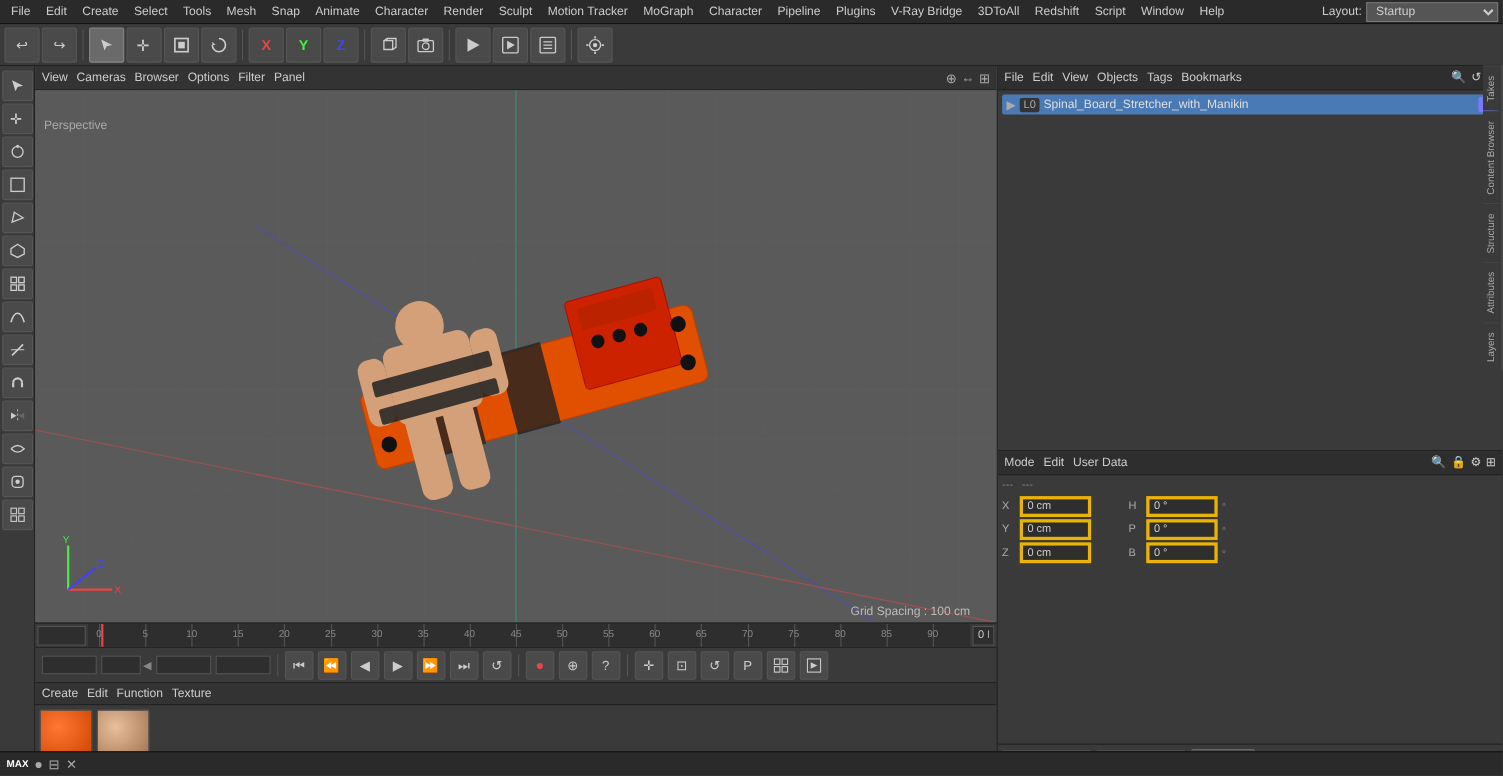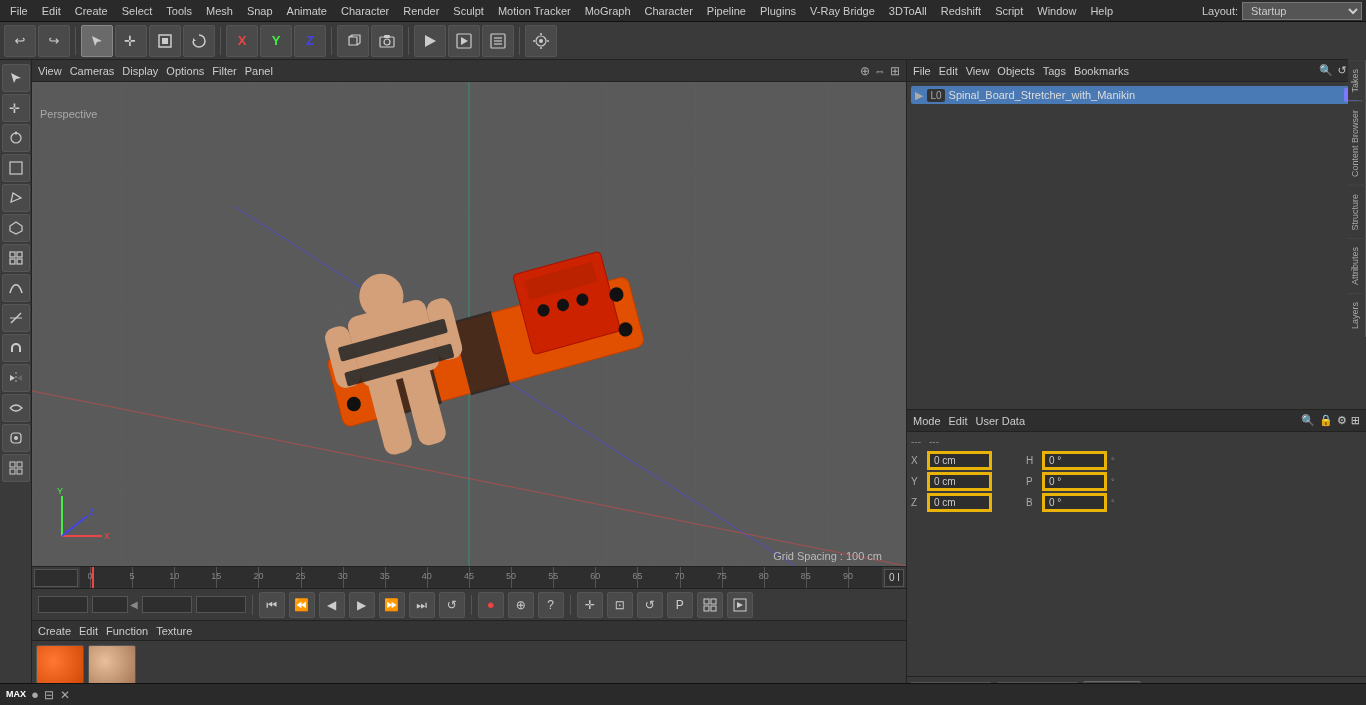--- a/index.html
+++ b/index.html
@@ -625,21 +625,21 @@
         </svg>
     </div>
   </div>
 
   <div id="center-area">
 
     <div id="viewport-container">
       <div id="viewport-toolbar">
         <span class="vp-menu">View</span>
         <span class="vp-menu">Cameras</span>
-        <span class="vp-menu">Display</span>
+        <span class="vp-menu">Browser</span>
         <span class="vp-menu">Options</span>
         <span class="vp-menu">Filter</span>
         <span class="vp-menu">Panel</span>
         <div id="viewport-icons">
           <span class="vp-icon">⊕</span>
           <span class="vp-icon">⇔</span>
           <span class="vp-icon">⊞</span>
         </div>
       </div>
       <div id="viewport-3d">

